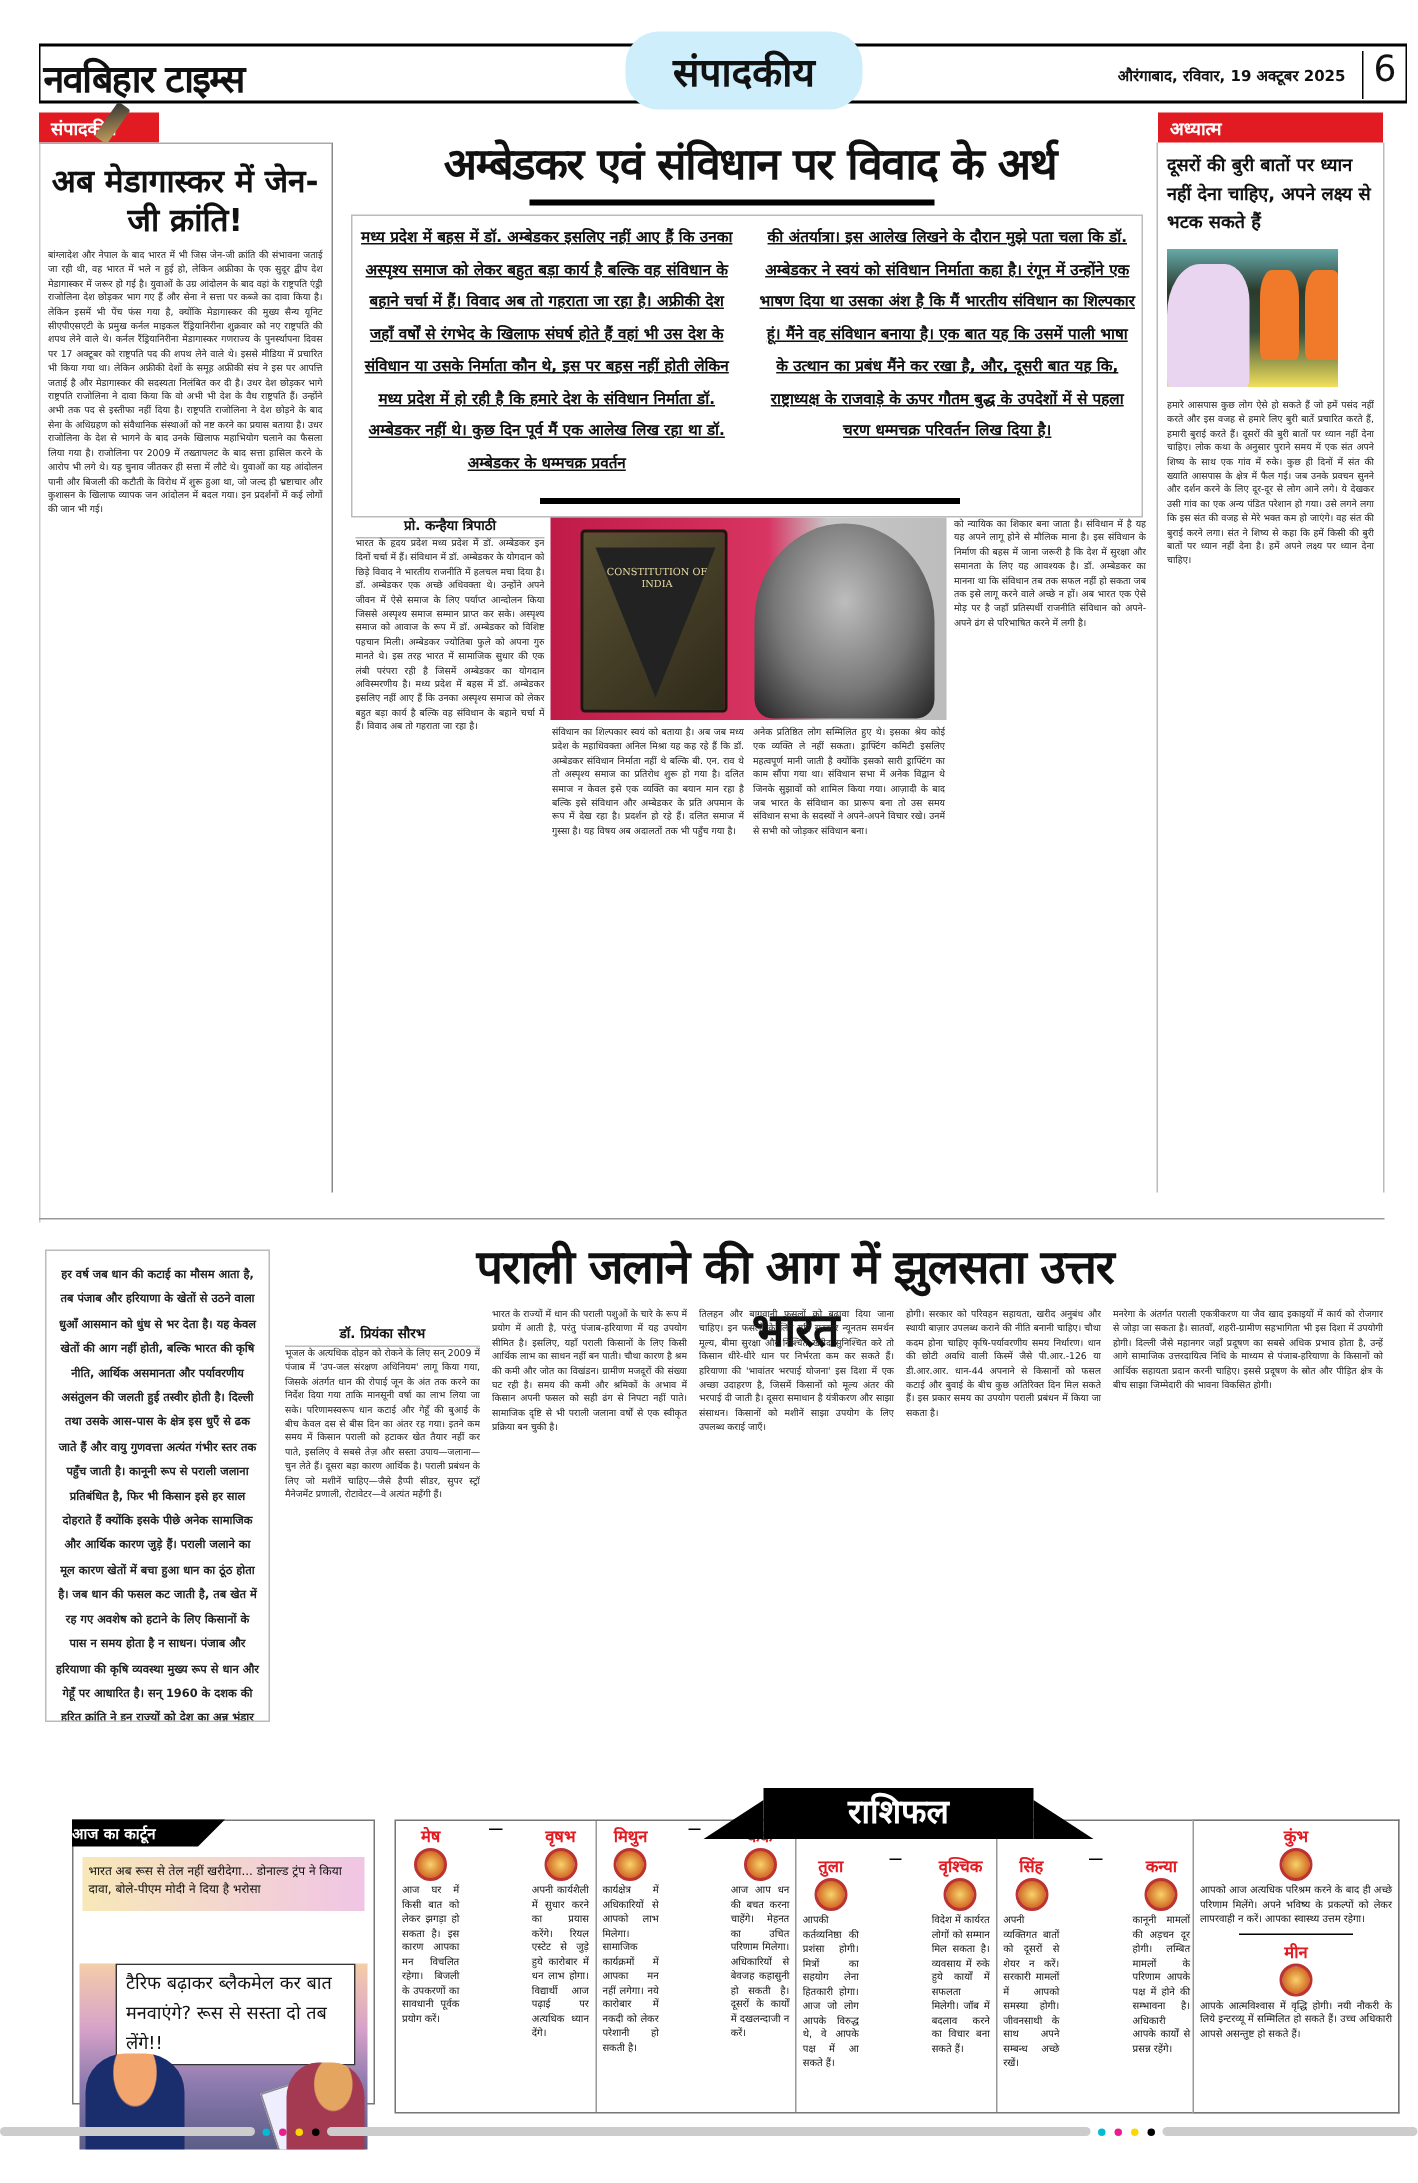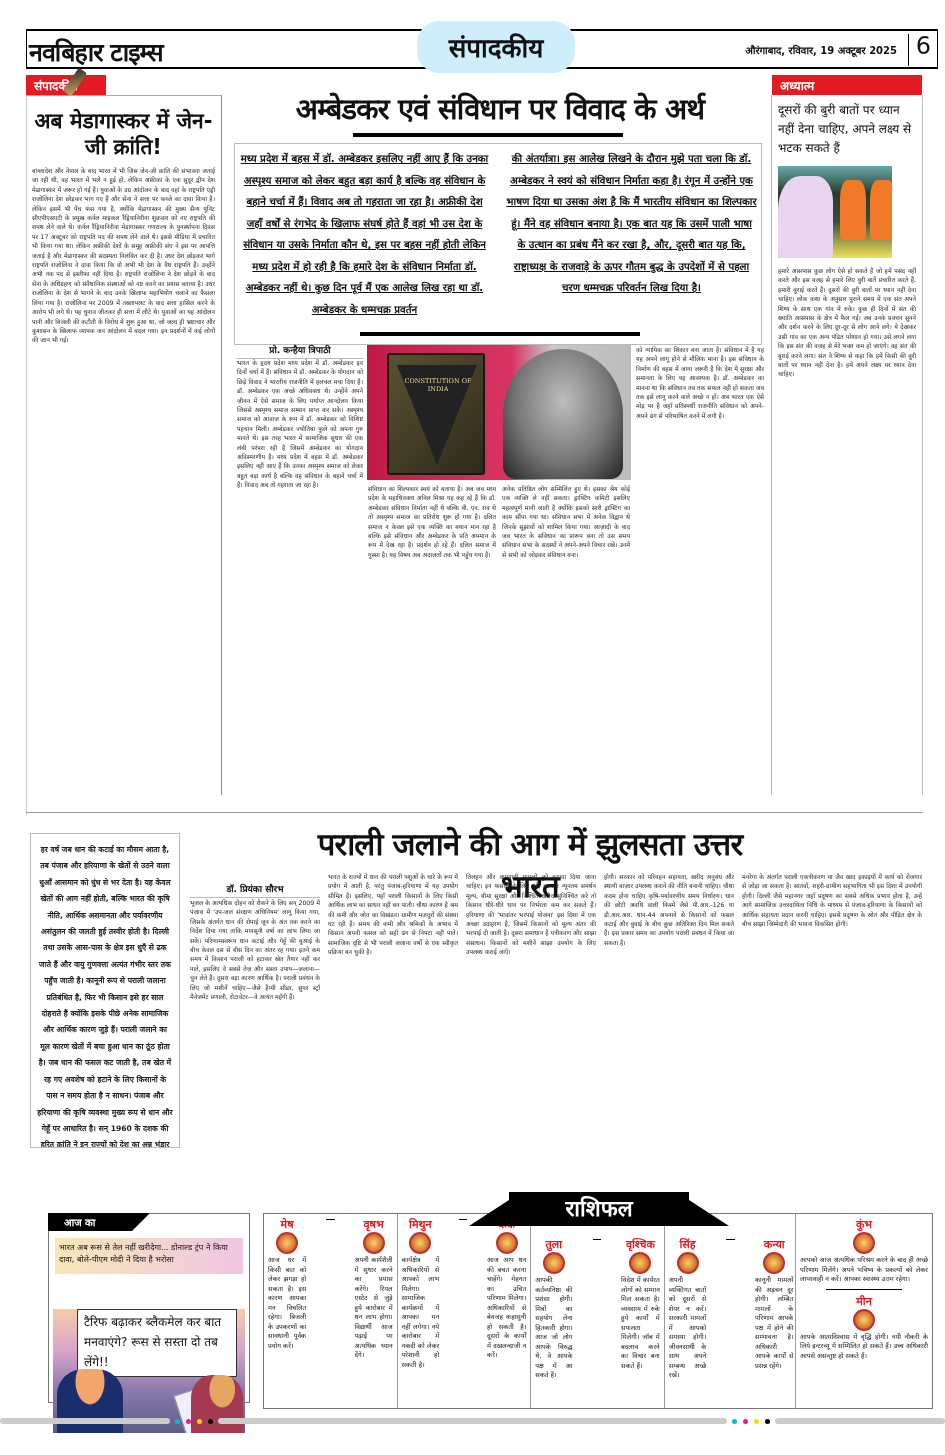--- a/index.html
+++ b/index.html
@@ -26,30 +26,30 @@
   .pull-col { flex: 1; text-align: center; font-size: 10.2px; line-height: 21.5px; font-weight: 700; }
   .pull-col span { text-decoration: underline; }
   .byline { font-weight: 700; font-size: 9px; text-align: center; border-bottom: 1px solid #bbb; padding-bottom: 2px; }
   .photo { left: 367px; top: 345px; width: 264px; height: 135px; background: linear-gradient(90deg,#c01a48 0%, #d83563 55%, #c8c8c8 70%, #bcbcbc 100%); overflow: hidden; }
   .book { position: absolute; left: 20px; top: 8px; width: 98px; height: 122px; background: linear-gradient(135deg,#5a5133,#2e2a1a); border-radius: 3px; border: 2px solid #1a170e; }
   .book-tri { position: absolute; left: 8px; top: 10px; width: 0; height: 0; border-left: 40px solid transparent; border-right: 40px solid transparent; border-top: 100px solid #222; }
   .book-text { position: absolute; left: 10px; top: 22px; width: 78px; text-align: center; font-family: "DejaVu Serif", serif; font-size: 6.5px; color: #e8d8a0; line-height: 8px; }
   .portrait { position: absolute; right: 8px; top: 4px; width: 120px; height: 130px; border-radius: 50% 50% 10% 10%; background: radial-gradient(ellipse at 50% 40%, #bdbdbd 0%, #777 55%, #222 100%); }
   
   .right-col { left: 771px; top: 95px; width: 152px; height: 700px; border-left: 1px solid #bbb; border-right: 1px solid #bbb; }
-  .right-head { font-size: 12px; line-height: 19px; padding: 6px 6px; font-weight: 400; }
+  .right-head { font-size: 12px; line-height: 19px; padding: 6px 6px; font-weight: 700; }
   .cartoon-img { margin: 2px 6px; width: 114px; height: 92px; background: linear-gradient(180deg,#6aa 0%, #2a3b2d 30%, #364d3c 60%, #f2e05b 100%); position: relative; overflow: hidden; }
   .guru { position: absolute; left: 0; top: 10px; width: 55px; height: 85px; background: #e9d5ef; border-radius: 40% 30% 10% 10%; }
   .disc { position: absolute; width: 26px; height: 60px; top: 14px; background: #f07a2a; border-radius: 30% 30% 10% 10%; }
   
   .sec-head { left: 300px; top: 822px; width: 460px; text-align: center; font-weight: 700; font-size: 31px; letter-spacing: -0.8px; }
   .left-box { left: 50px; top: 833px; width: 125px; height: 290px; border: 1px solid #bbb; padding: 8px 6px; text-align: center; font-size: 7.6px; line-height: 16.4px; font-weight: 700; }
   
   .cartoon-box { left: 50px; top: 1213px; width: 200px; height: 190px; border: 1px solid #777; }
-  .cartoon-tab { position: absolute; left: -1px; top: -1px; width: 84px; height: 18px; background: #000; color: #fff; font-weight: 700; font-size: 10px; padding: 2px 16px; }
+  .cartoon-tab { position: absolute; left: -1px; top: -1px; width: 84px; height: 18px; background: #000; color: #fff; font-weight: 700; font-size: 10px; padding: 2px 0; }
   .cartoon-tab:after { content: ""; position: absolute; right: -18px; top: 0; border-left: 18px solid #000; border-bottom: 18px solid transparent; }
   .cartoon-cap { position: absolute; left: 6px; top: 24px; width: 188px; height: 36px; background: linear-gradient(90deg,#f7e8b8,#f0c5e5); font-size: 8px; line-height: 12px; padding: 4px; }
   .cartoon-scene { position: absolute; left: 4px; top: 62px; width: 192px; height: 124px; background: linear-gradient(180deg,#f4cda9 0%, #d7a2c9 35%, #8c7aae 65%, #5b5d86 100%); overflow: hidden; margin-top: 33px; }
   .speech { position: absolute; left: 24px; top: 0; width: 160px; height: 68px; background: #fff; border: 1px solid #333; font-size: 12px; line-height: 20px; padding: 2px 6px; }
   .trump { position: absolute; left: 4px; top: 60px; width: 66px; height: 64px; background: radial-gradient(ellipse at 50% 20%, #f2a56c 0%, #f2a56c 30%, #1a2d6d 32%); border-radius: 40% 40% 0 0; }
   .man { position: absolute; right: 2px; top: 66px; width: 52px; height: 58px; background: radial-gradient(ellipse at 60% 25%, #e3a560 0%, #e3a560 28%, #a33a52 30%); border-radius: 40% 40% 0 0; }
   .paper { position: absolute; right: 28px; top: 80px; width: 38px; height: 42px; background: #eef; transform: rotate(-18deg); border: 1px solid #888; }
   
   .rashi-box { left: 263px; top: 1213px; width: 670px; height: 196px; border: 1px solid #777; }
   .rashi-title { position: absolute; left: 245px; top: -22px; width: 180px; height: 34px; background: #000; color: #fff; font-weight: 700; font-size: 22px; text-align: center; line-height: 34px; }

